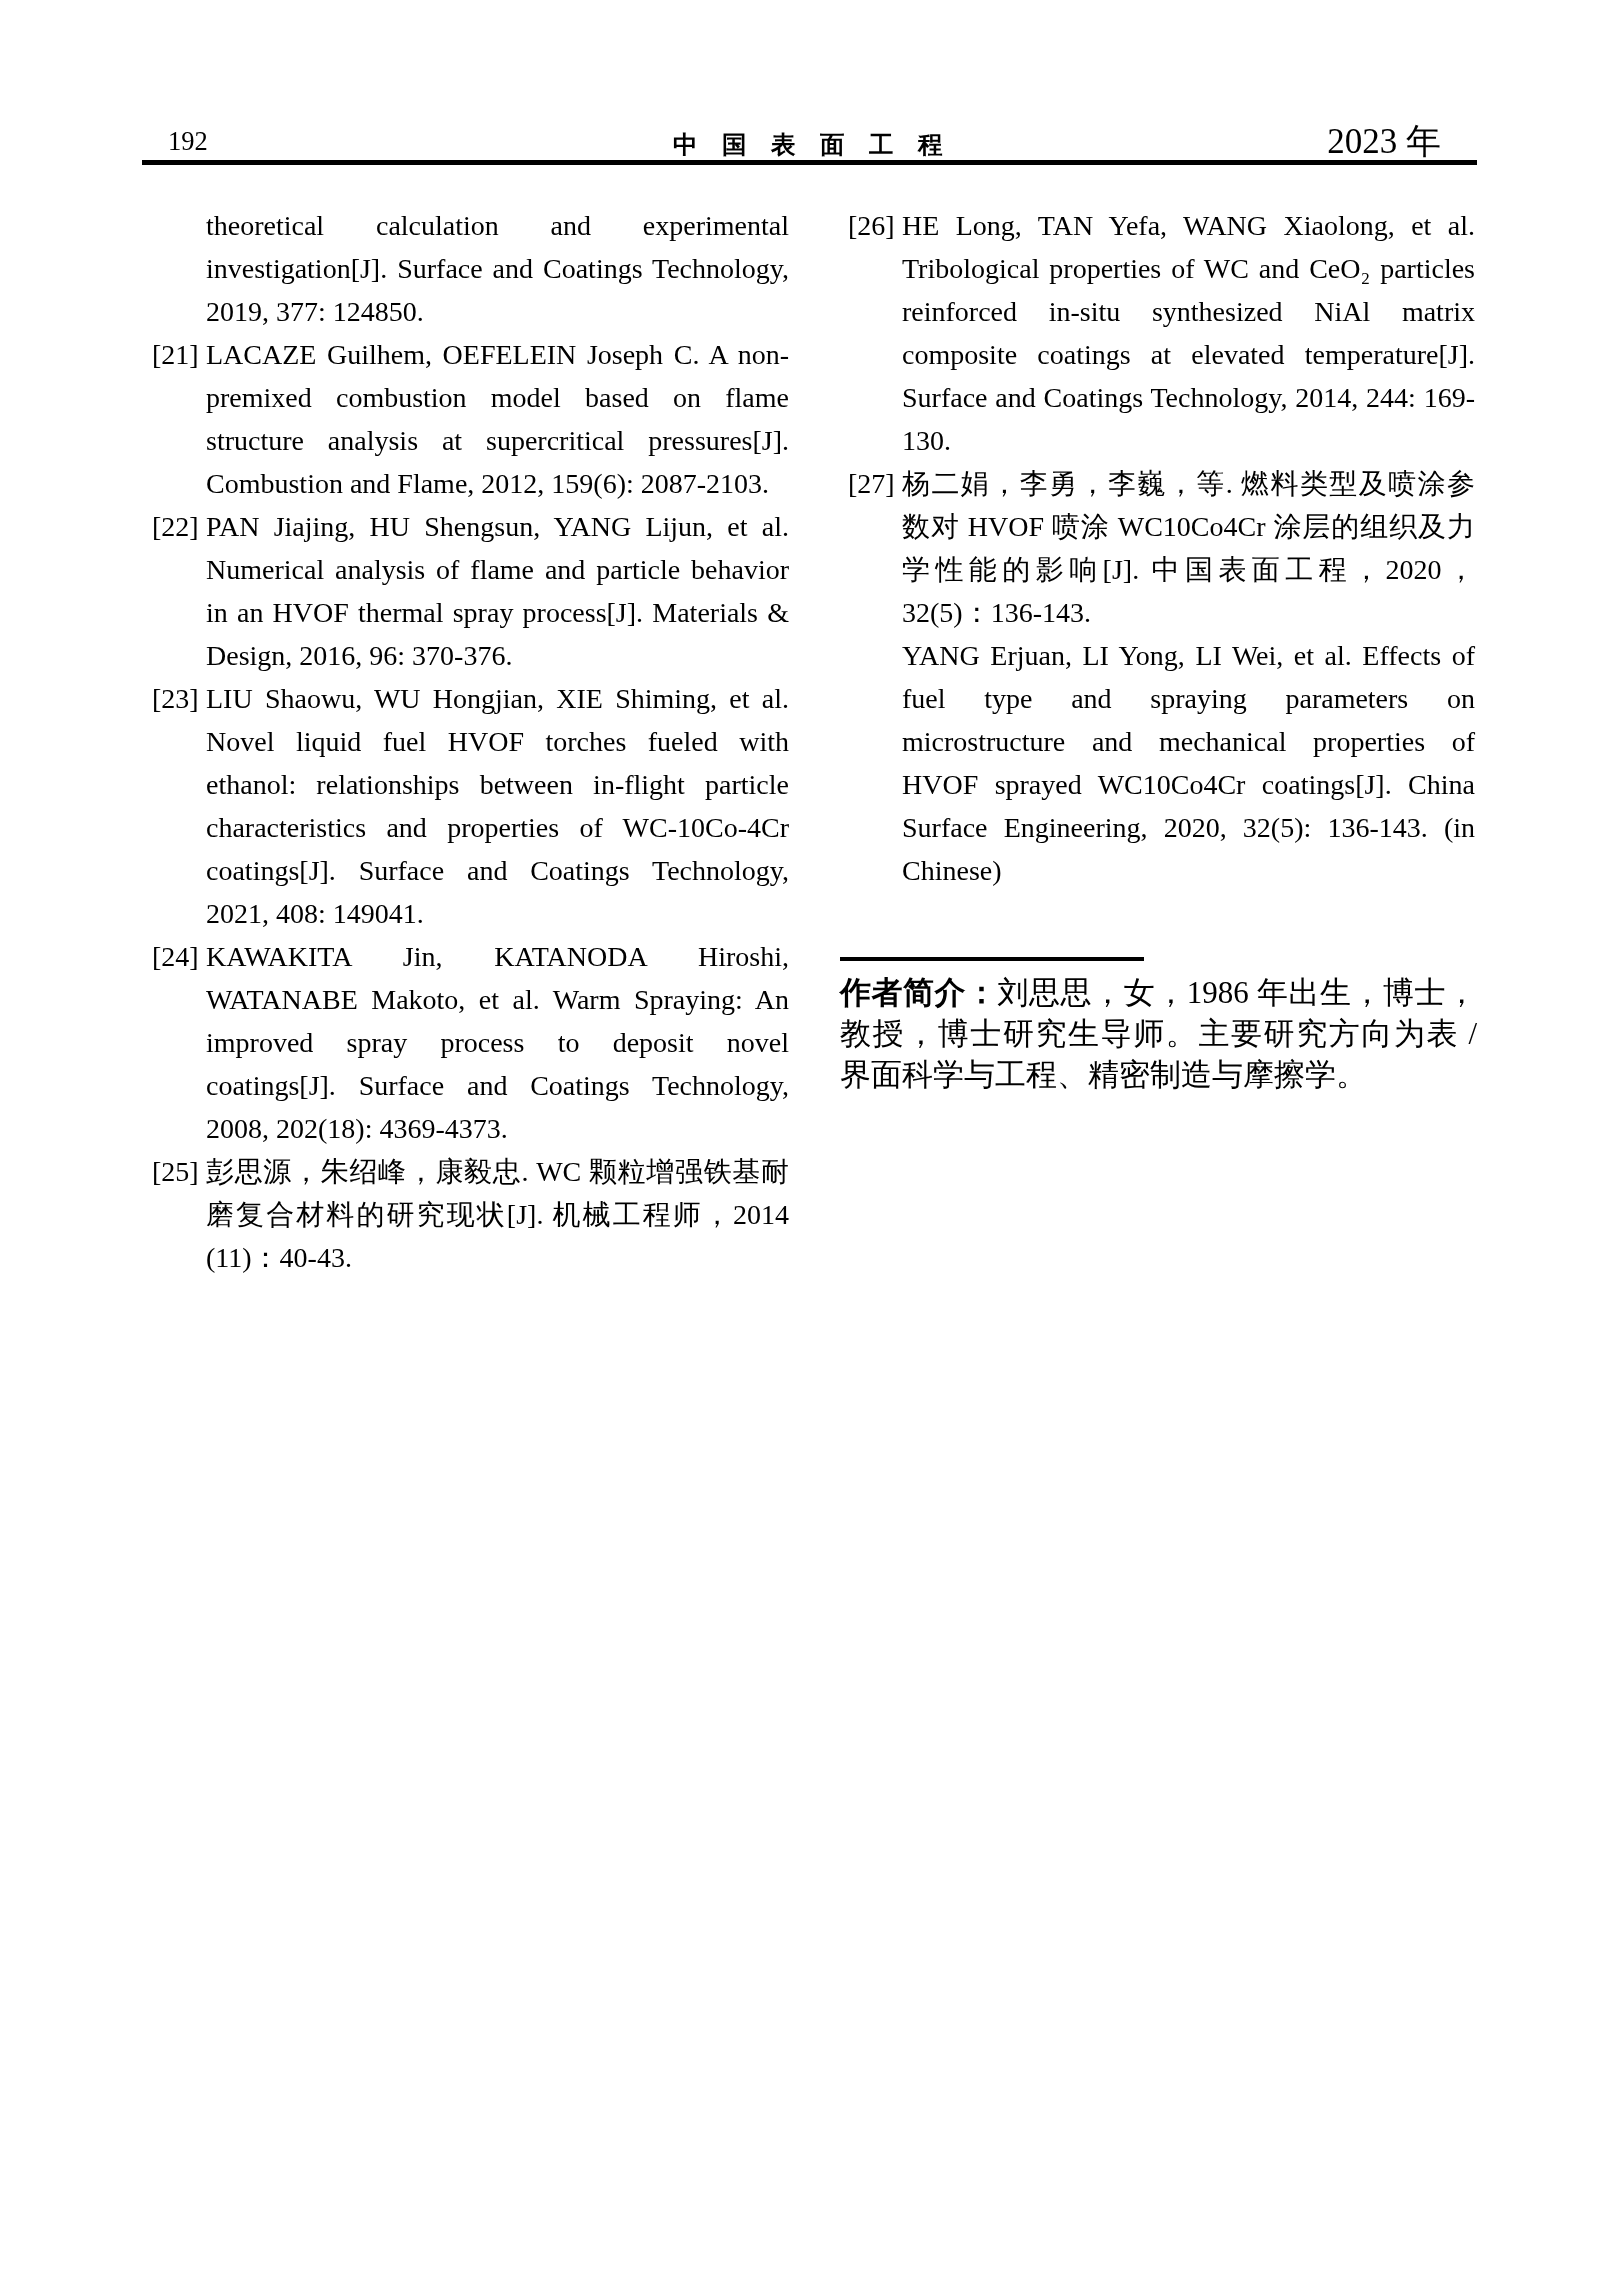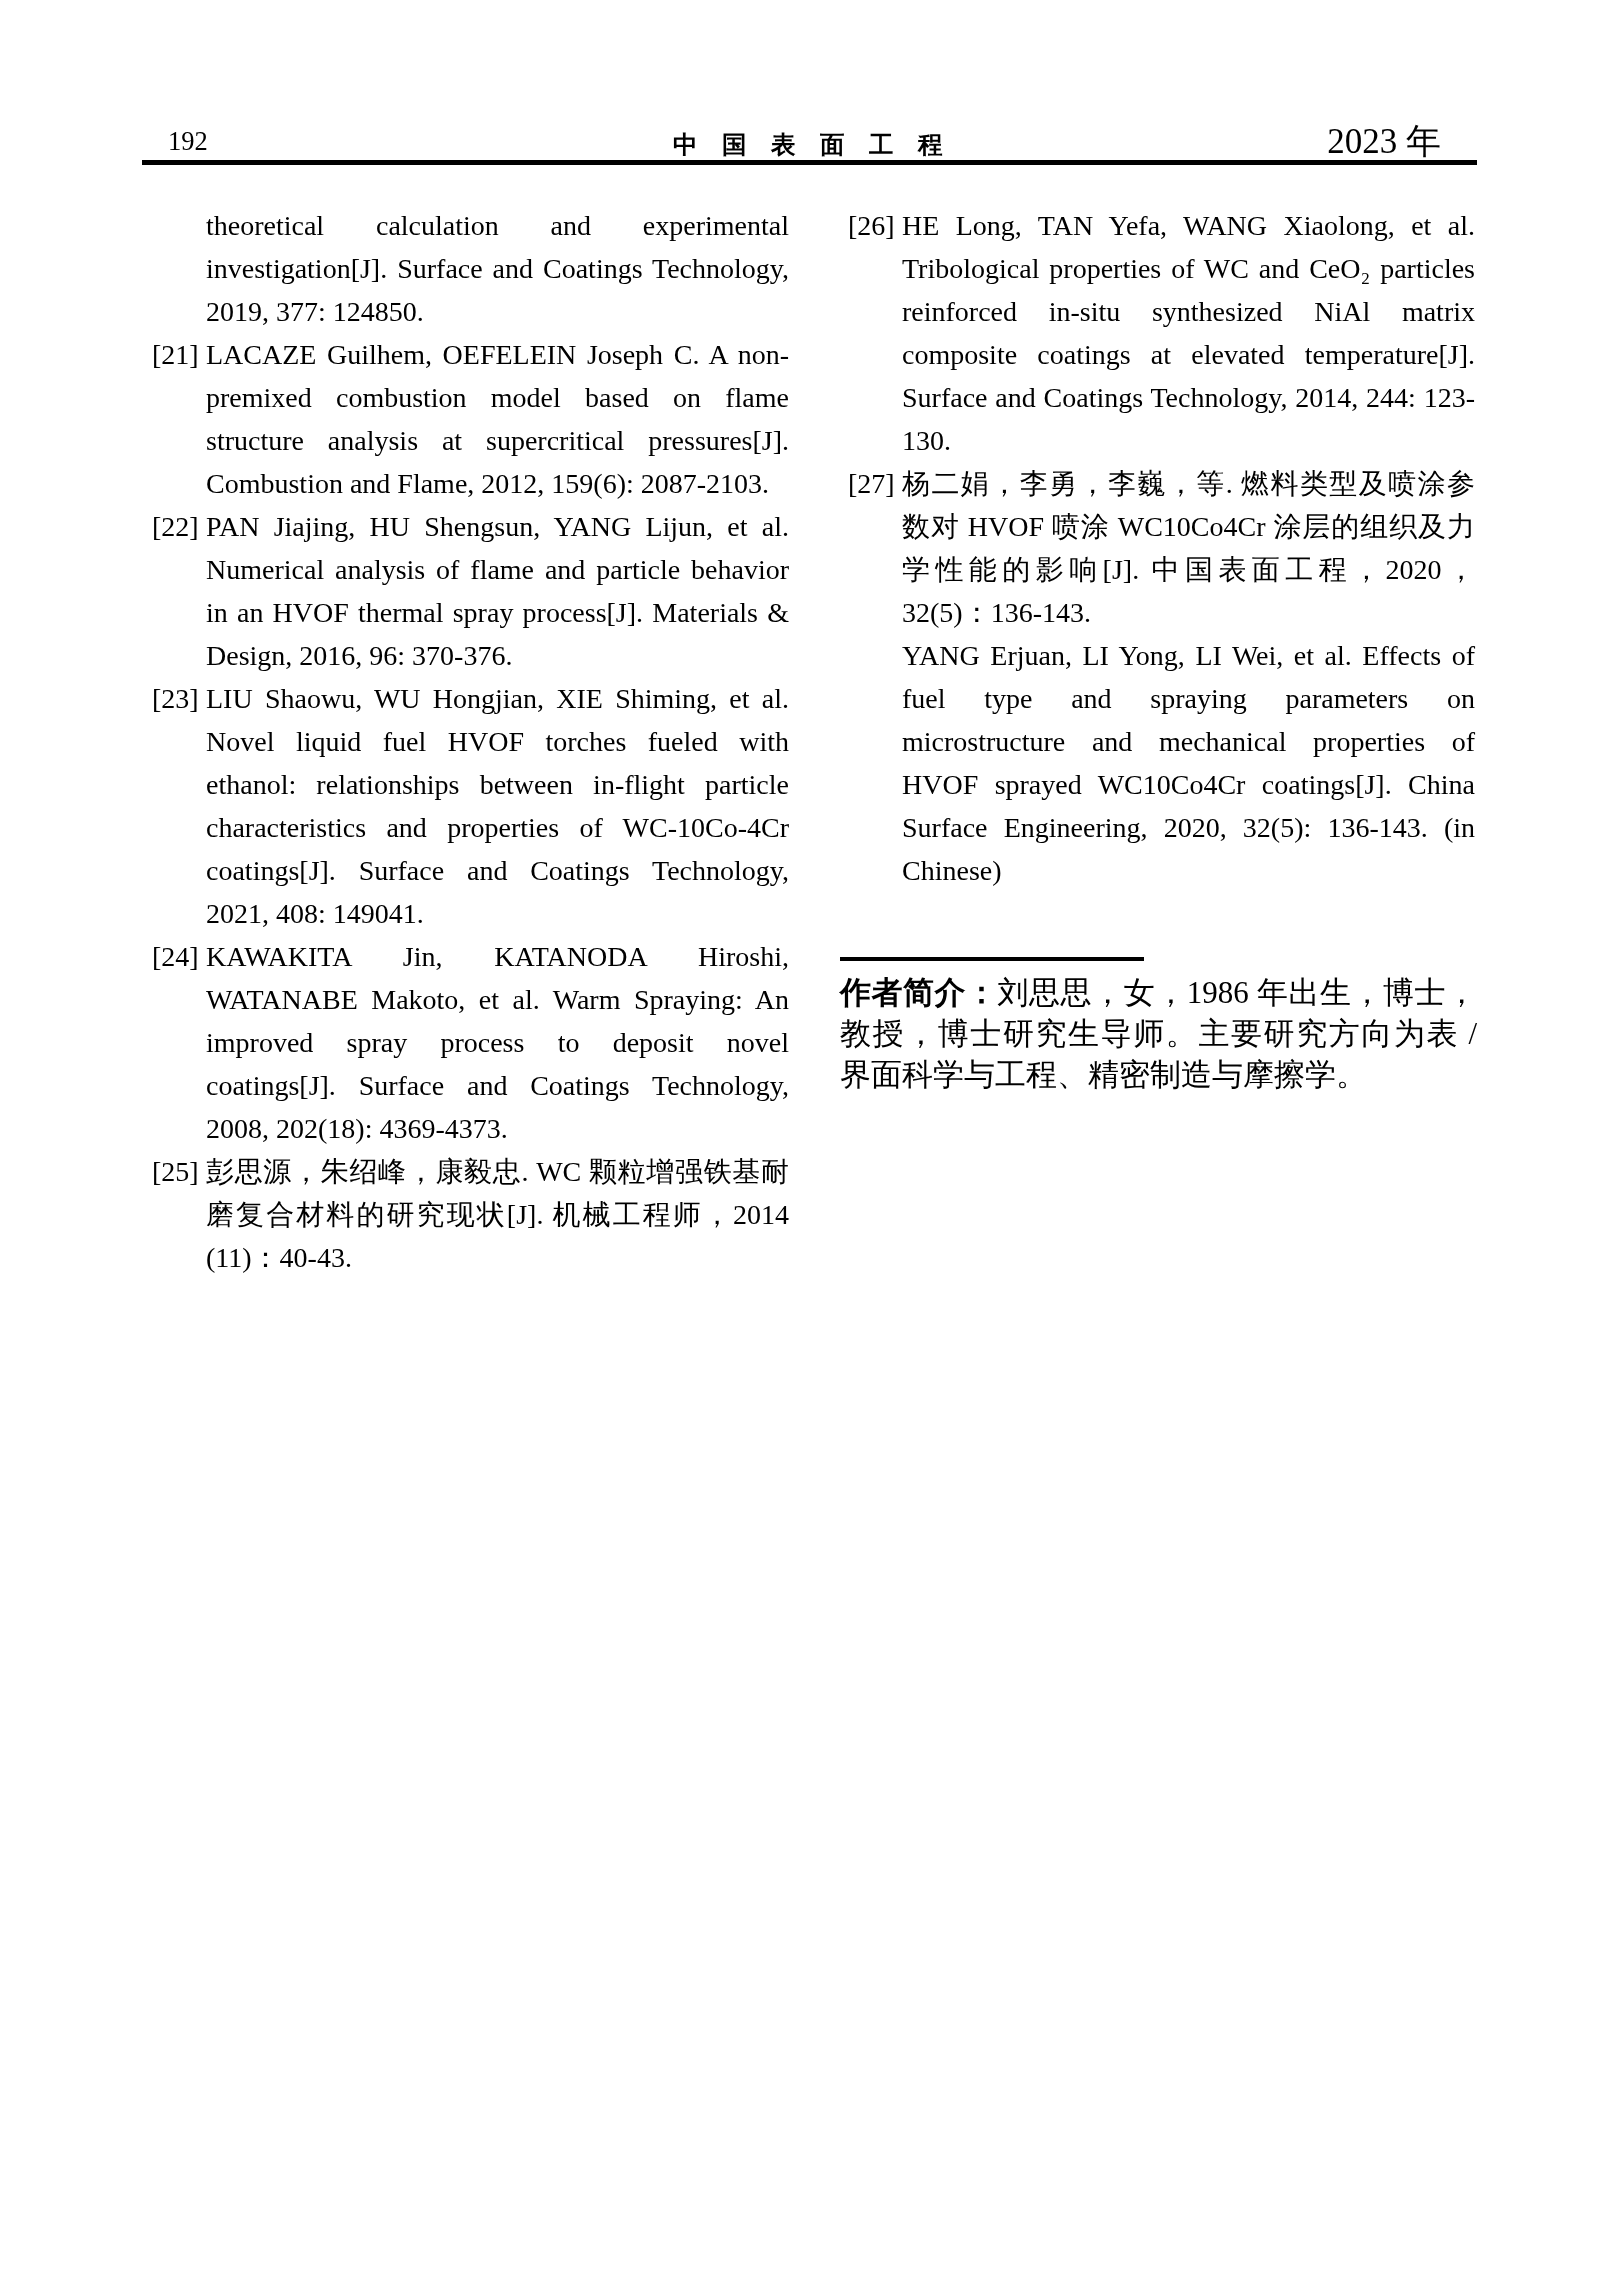--- a/index.html
+++ b/index.html
@@ -95,21 +95,21 @@
     </div>
     <div class="ref">
       <span class="ref-label">[25]</span>
       <span class="ref-text">彭思源，朱绍峰，康毅忠. WC 颗粒增强铁基耐磨复合材料的研究现状[J]. 机械工程师，2014 (11)：40-43.</span>
     </div>
   </div>
 
   <div class="column col-right">
     <div class="ref">
       <span class="ref-label">[26]</span>
-      <span class="ref-text">HE Long, TAN Yefa, WANG Xiaolong, et al. Tribological properties of WC and CeO₂ particles reinforced in-situ synthesized NiAl matrix composite coatings at elevated temperature[J]. Surface and Coatings Technology, 2014, 244: 123-130.</span>
+      <span class="ref-text">HE Long, TAN Yefa, WANG Xiaolong, et al. Tribological properties of WC and CeO₂ particles reinforced in-situ synthesized NiAl matrix composite coatings at elevated temperature[J]. Surface and Coatings Technology, 2014, 244: 169-130.</span>
     </div>
     <div class="ref">
       <span class="ref-label">[27]</span>
       <span class="ref-text">杨二娟，李勇，李巍，等. 燃料类型及喷涂参数对 HVOF 喷涂 WC10Co4Cr 涂层的组织及力学性能的影响[J]. 中国表面工程，2020，32(5)：136-143.</span>
     </div>
     <div class="ref">
       <span class="ref-label"></span>
       <span class="ref-text">YANG Erjuan, LI Yong, LI Wei, et al. Effects of fuel type and spraying parameters on microstructure and mechanical properties of HVOF sprayed WC10Co4Cr coatings[J]. China Surface Engineering, 2020, 32(5): 136-143. (in Chinese)</span>
     </div>
   </div>

